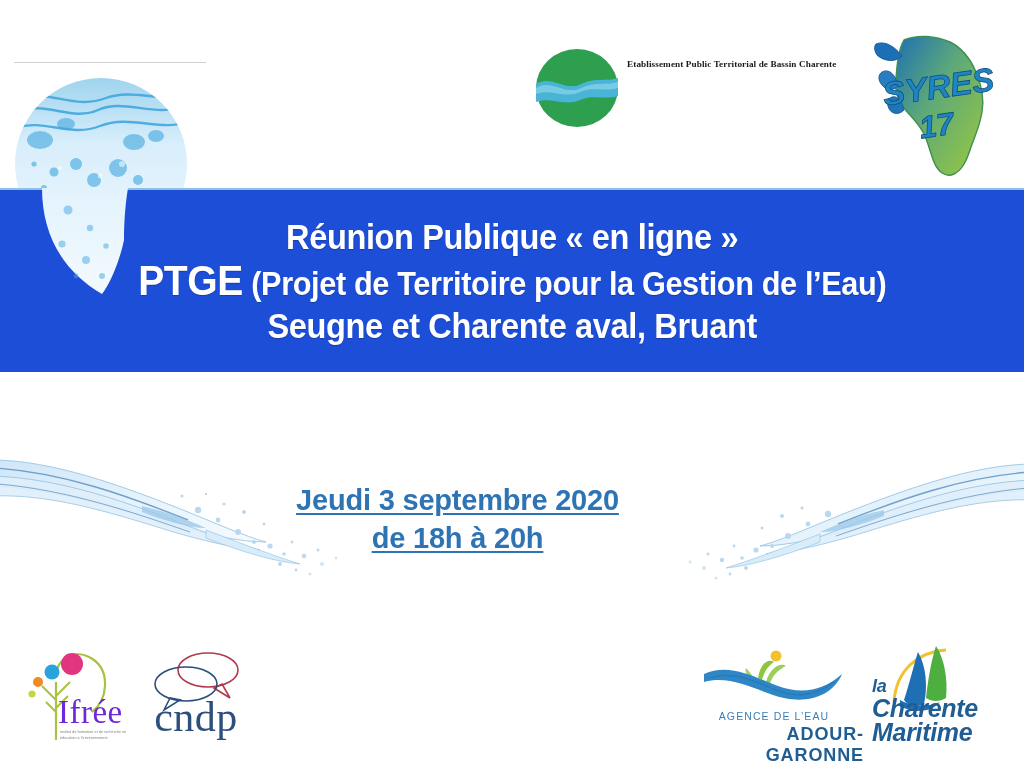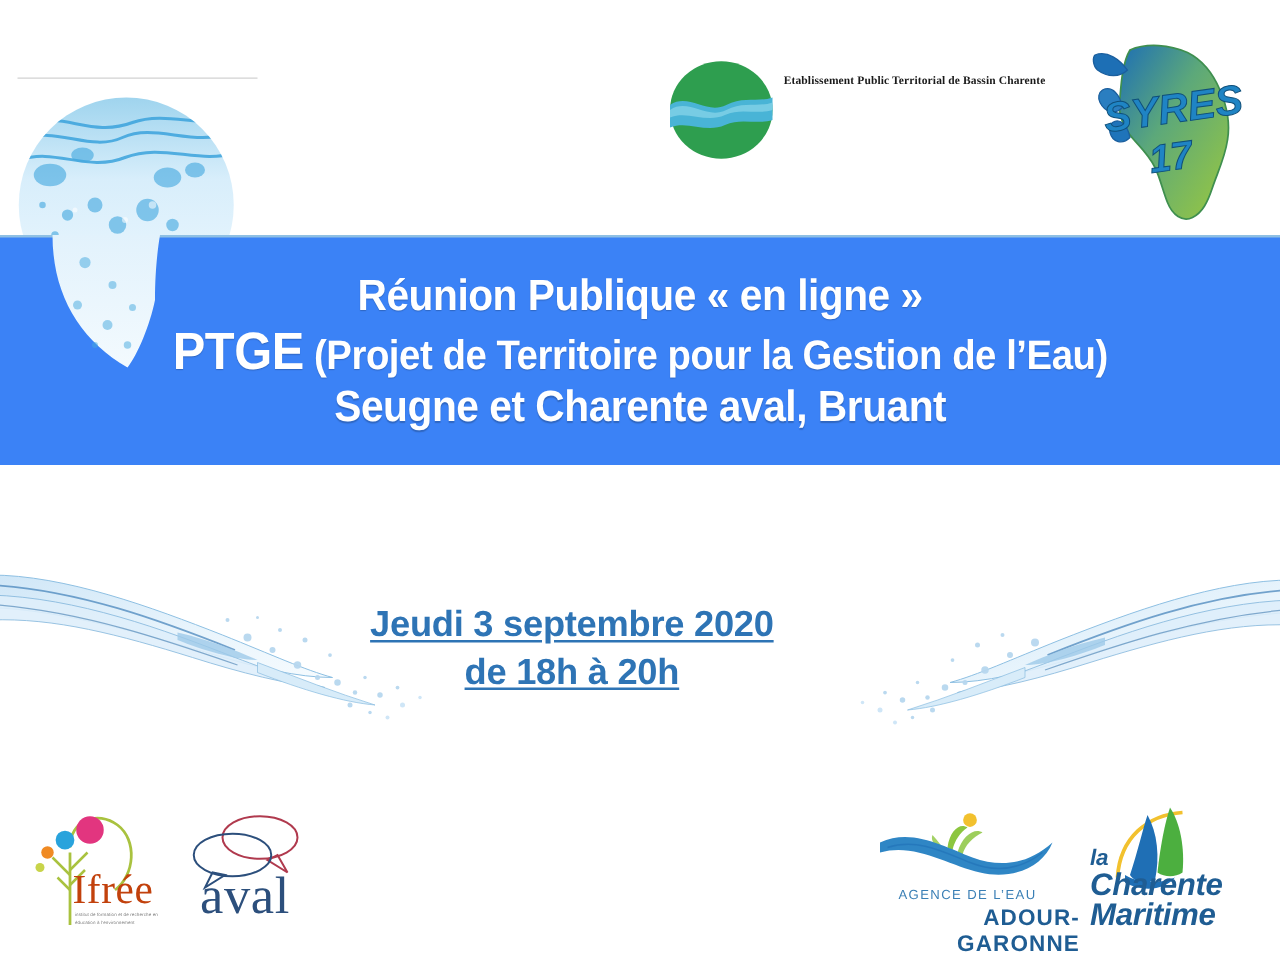--- a/index.html
+++ b/index.html
@@ -7,21 +7,21 @@
   #slide{position:relative;width:1024px;height:768px;background:#ffffff;overflow:hidden;}
 
   
   .top-rule{position:absolute;left:14px;top:62px;width:192px;height:1px;background:#d2d2d2;}
 
   
   .bubble-wrap{position:absolute;left:14px;top:76px;width:174px;height:184px;}
   .bubble{position:absolute;left:0;top:0;width:174px;height:184px;}
 
   
-  .band{position:absolute;left:0;top:188px;width:1024px;height:182px;background:#3b82f6;
+  .band{position:absolute;left:0;top:188px;width:1024px;height:182px;background:#1d4ed8;
         border-top:2px solid #8fc0e4;}
   .band-inner{position:absolute;left:0;top:0;width:1024px;height:182px;display:flex;
               flex-direction:column;align-items:center;justify-content:center;}
   .title-line{color:#ffffff;font-weight:bold;text-align:center;line-height:1.12;
               letter-spacing:-0.4px;white-space:nowrap;
               font-family:"Liberation Sans",sans-serif;
               text-shadow:0 1px 1px rgba(0,0,0,.22);
               transform:scaleX(.93);transform-origin:center;}
   .tl1{font-size:35px;margin-bottom:1px;}
   .tl2{font-size:33px;margin-bottom:1px;}
@@ -51,21 +51,21 @@
   .eptb-name .ital{font-style:italic;}
   .eptb-sub{font-family:"Liberation Serif",serif;font-size:9.2px;color:#1a1a1a;
             margin-top:5px;white-space:nowrap;letter-spacing:.1px;font-weight:bold;}
 
   
   .syres{position:absolute;left:866px;top:28px;width:148px;height:152px;}
 
   
   .ifree{position:absolute;left:22px;top:638px;width:110px;height:110px;}
   .ifree-word{position:absolute;left:36px;top:58px;font-family:"Liberation Serif",serif;
-              font-size:33px;color:#c2410c;line-height:1;letter-spacing:.5px;}
+              font-size:33px;color:#6d28d9;line-height:1;letter-spacing:.5px;}
   .ifree-tag{position:absolute;left:38px;top:92px;width:76px;font-size:3.6px;color:#7a7a7a;
              line-height:1.55;font-family:"Liberation Sans",sans-serif;letter-spacing:.1px;}
 
   .cndp{position:absolute;left:144px;top:648px;width:104px;height:96px;}
   .cndp-word{position:absolute;left:2px;top:48px;width:100px;text-align:center;
              font-family:"Liberation Serif",serif;font-size:42px;color:#2c4f7c;
              line-height:1;letter-spacing:.5px;}
 
   
   .aeag{position:absolute;left:700px;top:648px;width:148px;height:100px;}
@@ -296,21 +296,21 @@
     <div class="ifree-tag">institut de formation et de recherche en éducation à l’environnement</div>
   </div>
 
   <div class="cndp">
     <svg viewBox="0 0 104 70" width="104" height="70">
       <ellipse cx="64" cy="22" rx="30" ry="17" fill="none" stroke="#b03a4e" stroke-width="1.6"></ellipse>
       <path d="M78 36 L86 50 L70 40 Z" fill="none" stroke="#b03a4e" stroke-width="1.6"></path>
       <ellipse cx="42" cy="36" rx="31" ry="17" fill="none" stroke="#2c4f7c" stroke-width="1.6"></ellipse>
       <path d="M26 50 L20 62 L36 52 Z" fill="none" stroke="#2c4f7c" stroke-width="1.6"></path>
     </svg>
-    <div class="cndp-word">aval</div>
+    <div class="cndp-word">cndp</div>
   </div>
 
   <div class="aeag">
     <svg viewBox="0 0 148 60" width="148" height="60">
       <circle cx="76" cy="8" r="5.5" fill="#f2c12e"></circle>
       <path d="M58 30 C60 16 68 10 74 14 C68 18 64 24 62 32 Z" fill="#8cc63f"></path>
       <path d="M66 34 C70 20 80 14 86 18 C78 22 72 28 70 36 Z" fill="#8cc63f" opacity=".85"></path>
       <path d="M56 36 C48 30 44 24 46 20 C50 24 54 30 58 36 Z" fill="#8cc63f" opacity=".8"></path>
       <path d="M4 26 C30 14 56 30 78 38 C100 46 122 44 142 26 C134 46 110 56 84 50
                C58 44 32 26 4 34 Z" fill="#2f86c5"></path>

